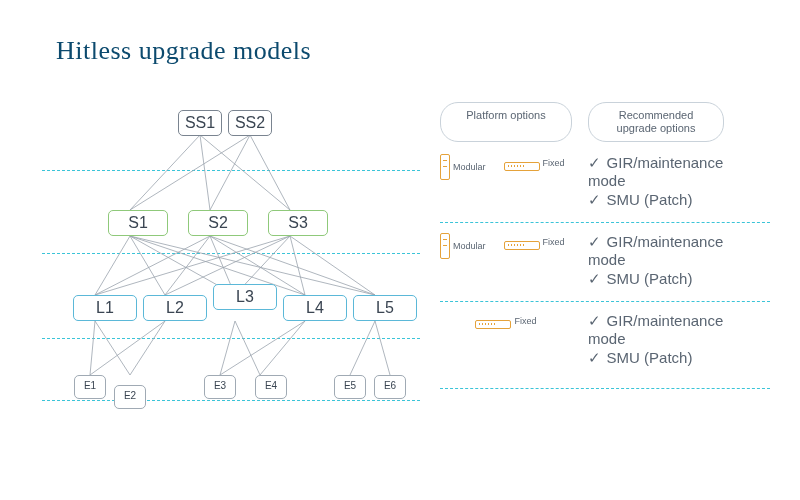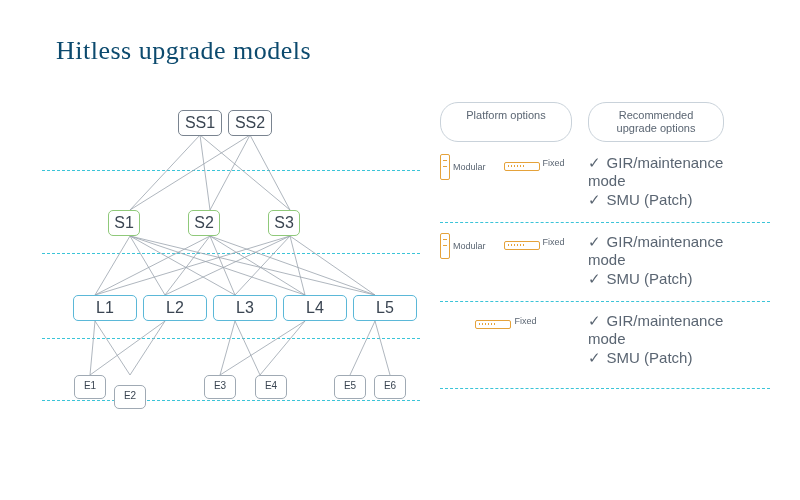--- a/index.html
+++ b/index.html
@@ -34,21 +34,21 @@
     border-radius: 5px;
     text-align: center;
     font-size: 16px;
     line-height: 24px;
     height: 26px;
     background: #fff;
     color: #3a4552;
     z-index: 2;
   }
   .ss  { border-color: #7a8490; width: 44px; }
-  .sp  { border-color: #8fc97a; width: 32px; }
+  .sp  { border-color: #8fc97a; width: 60px; }
   .lf  { border-color: #5bb8d8; width: 64px; }
   .ep  { border-color: #a0aab4; width: 32px; height: 24px; line-height: 20px; font-size: 10px; }
 
   svg.lines { position: absolute; top: 0; left: 0; width: 370px; height: 330px; z-index: 1; }
   svg.lines line { stroke: #9aa3ad; stroke-width: 0.8; }
 
   .divider {
     position: absolute;
     border-top: 1.5px dashed #3bc4d8;
     height: 0;
@@ -175,21 +175,21 @@
 
   <div class="node ss" style="left:138px;top:10px">SS1</div>
   <div class="node ss" style="left:188px;top:10px">SS2</div>
 
   <div class="node sp" style="left:68px;top:110px">S1</div>
   <div class="node sp" style="left:148px;top:110px">S2</div>
   <div class="node sp" style="left:228px;top:110px">S3</div>
 
   <div class="node lf" style="left:33px;top:195px">L1</div>
   <div class="node lf" style="left:103px;top:195px">L2</div>
-  <div class="node lf" style="left:173px;top:195px">L3</div>
+  <div class="node lf" style="left:173px;top:184px">L3</div>
   <div class="node lf" style="left:243px;top:195px">L4</div>
   <div class="node lf" style="left:313px;top:195px">L5</div>
 
   <div class="node ep" style="left:34px;top:275px">E1</div>
   <div class="node ep" style="left:74px;top:285px">E2</div>
   <div class="node ep" style="left:164px;top:275px">E3</div>
   <div class="node ep" style="left:215px;top:275px">E4</div>
   <div class="node ep" style="left:294px;top:275px">E5</div>
   <div class="node ep" style="left:334px;top:275px">E6</div>
 </div>

